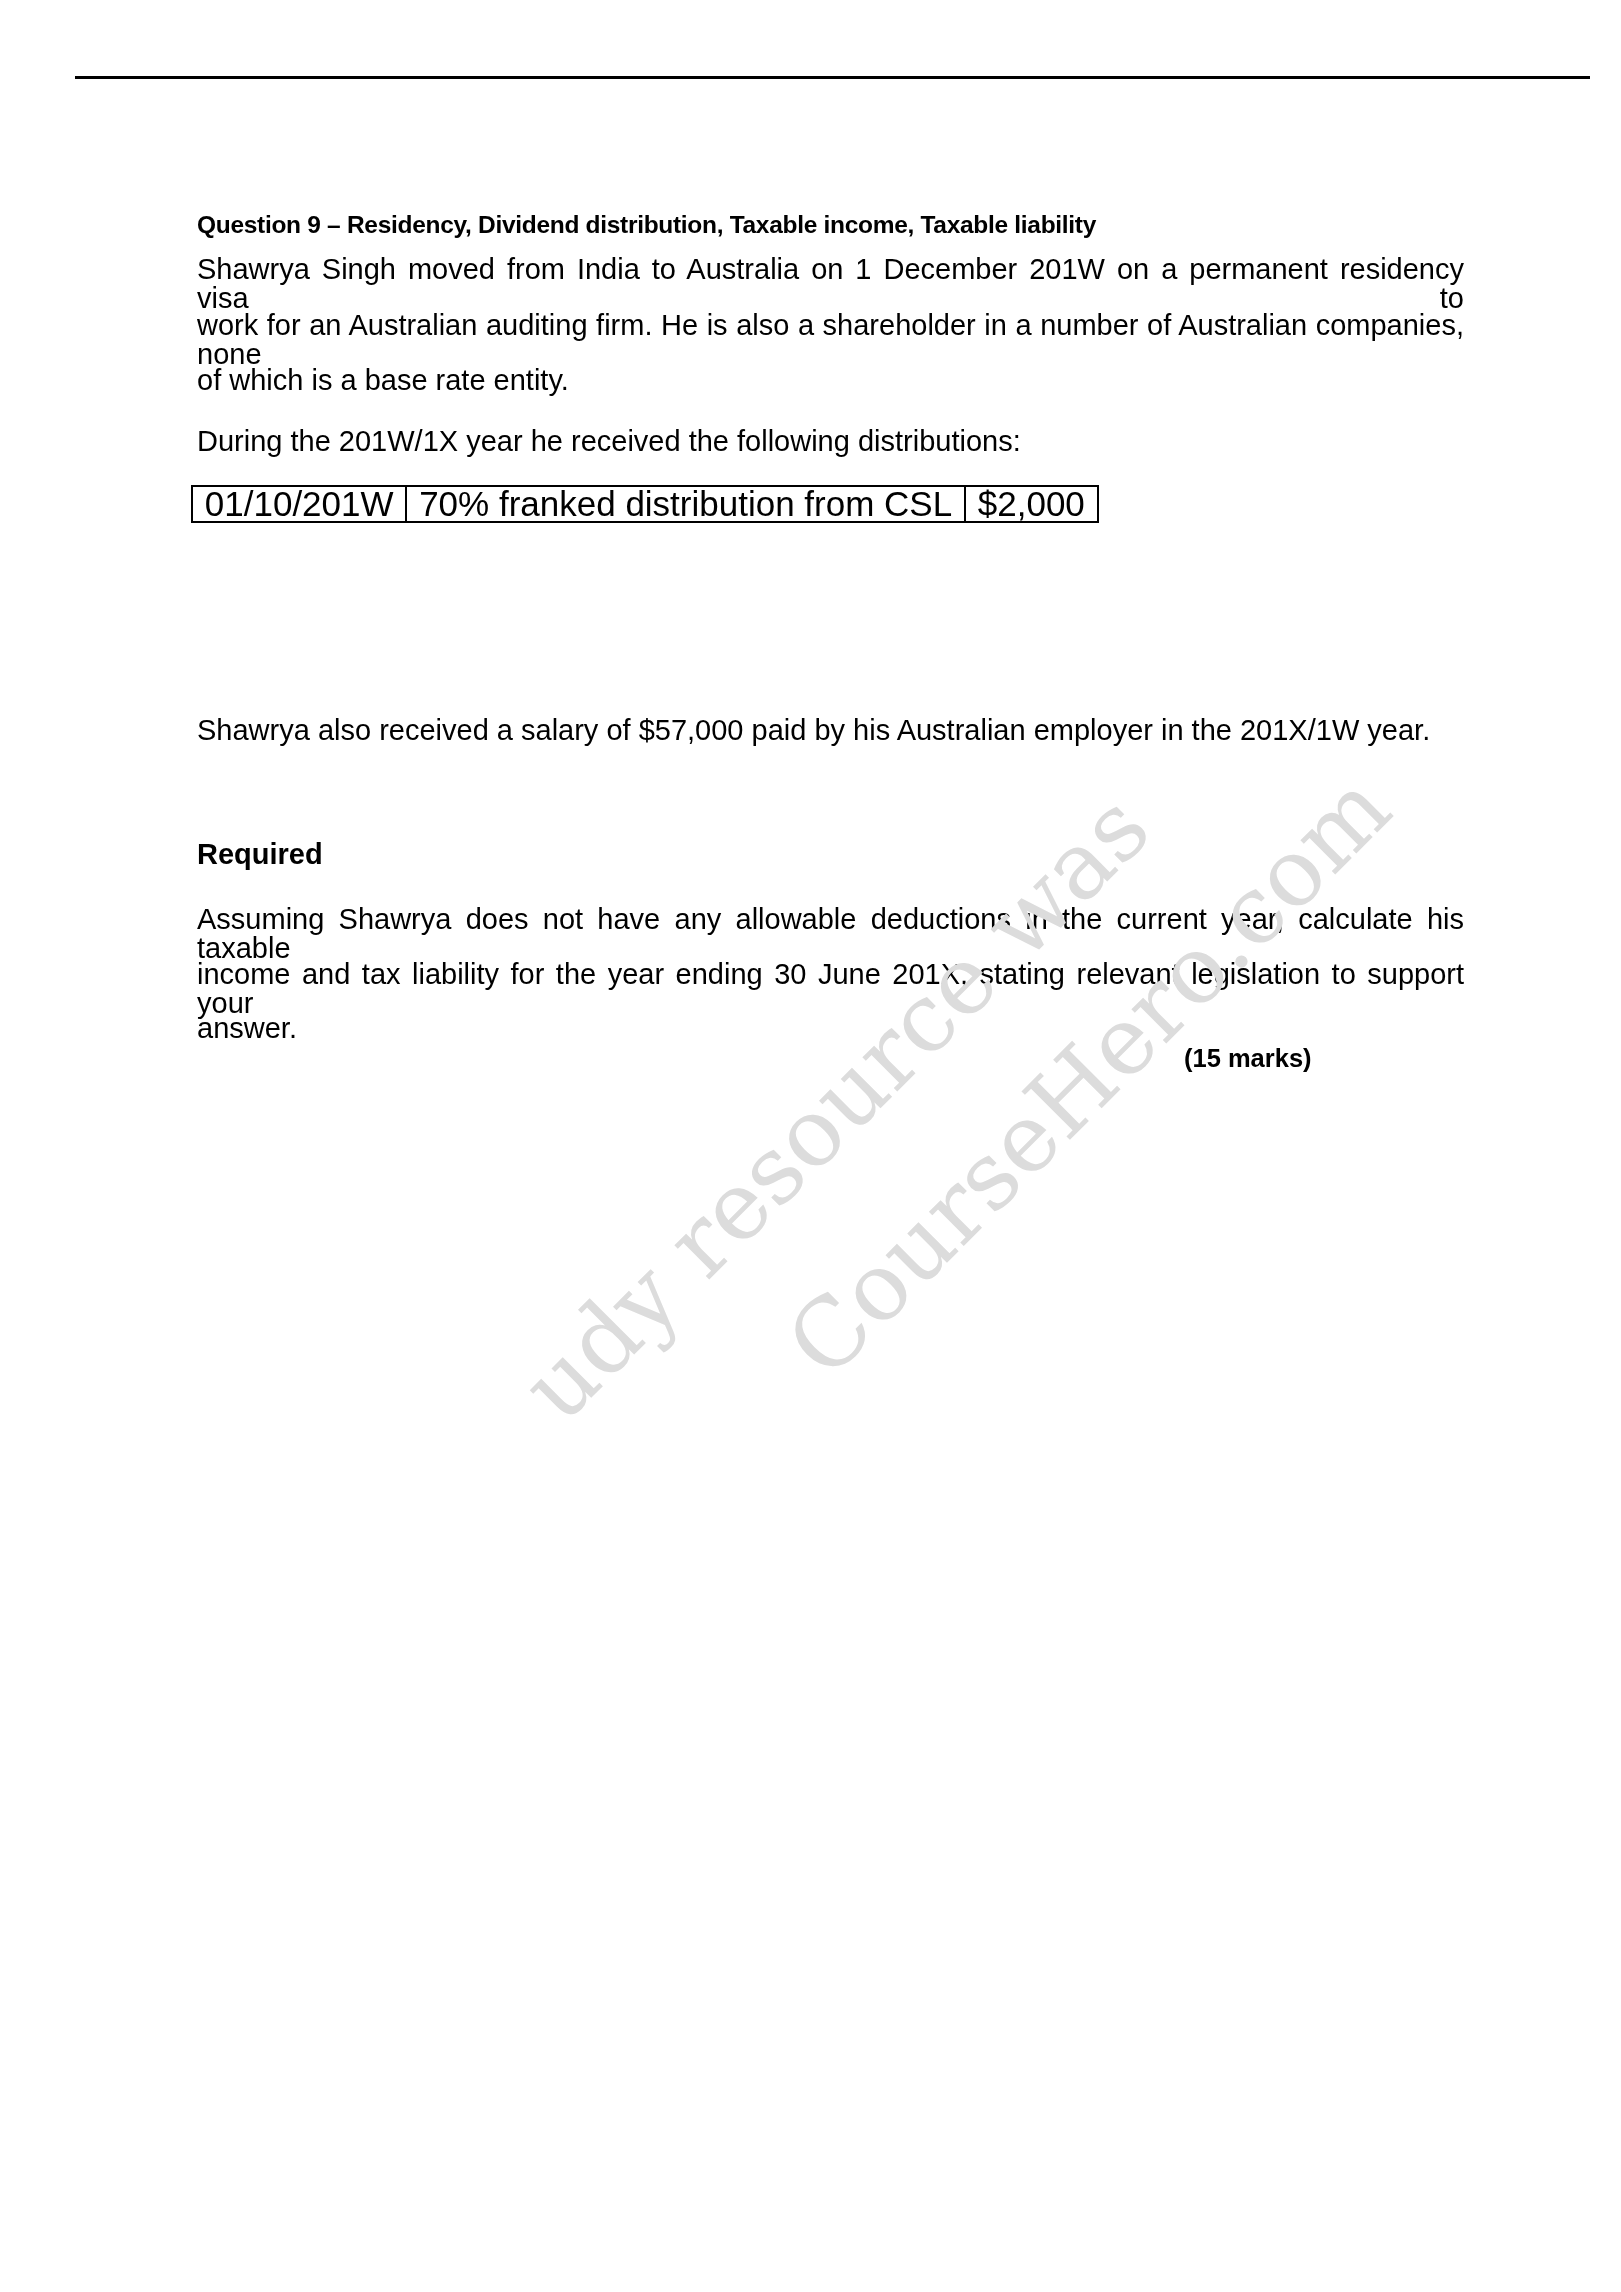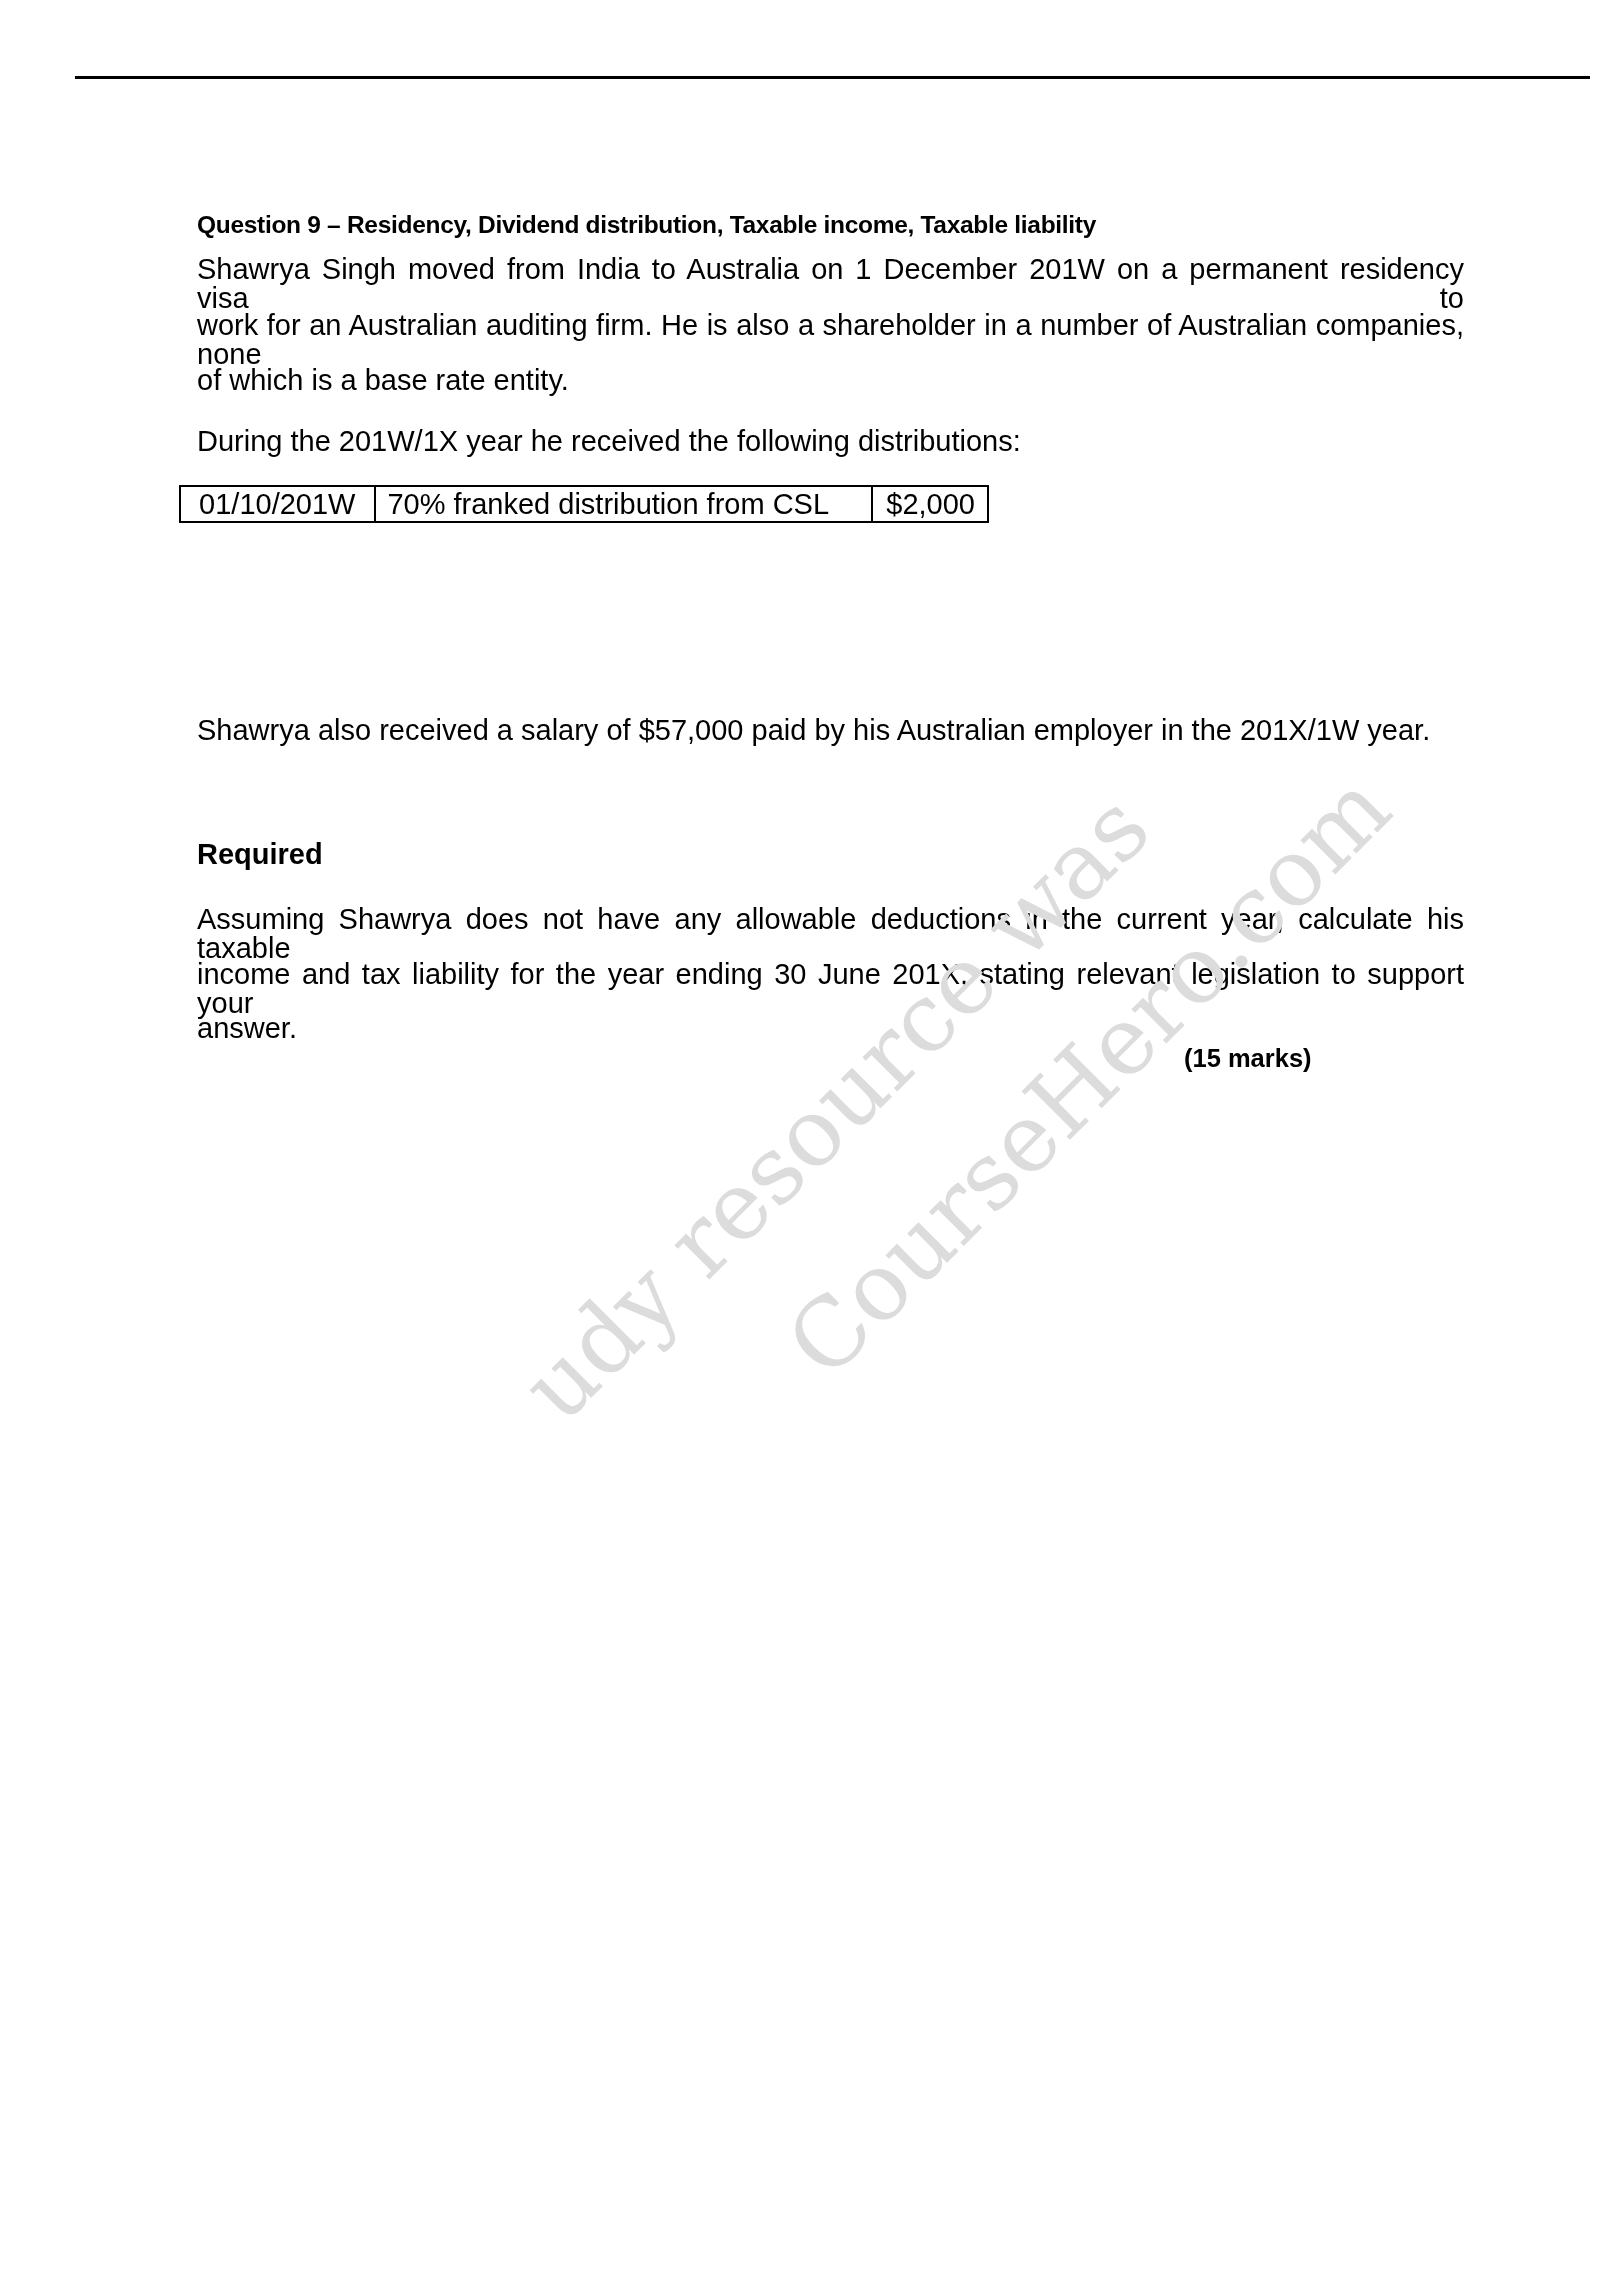--- a/index.html
+++ b/index.html
@@ -5,22 +5,22 @@
   html, body { margin: 0; padding: 0; background: #ffffff; }
   body { width: 1621px; height: 2293px; position: relative; overflow: hidden;
          font-family: "Liberation Sans", "DejaVu Sans", sans-serif; color: #000; }
   .top-rule { position: absolute; left: 75px; top: 76px; width: 1515px; height: 2.9px; background: #000; }
   .txt { position: absolute; left: 197px; font-size: 29px; line-height: 29px; white-space: nowrap; }
   .bold { font-weight: bold; }
   .just { width: 1267px; white-space: normal; text-align: justify; text-align-last: justify; }
   .heading { top: 210px; font-size: 24.5px; letter-spacing: -0.3px; }
   .l1 { top: 255px; } .l2 { top: 311px; } .l3 { top: 366px; }
   .during { top: 427px; }
-  table.dist { position: absolute; left: 179px; top: 485px; border-collapse: collapse;
-               font-size: 29px; }
+  table.dist { position: absolute; left: 191px; top: 485px; border-collapse: collapse;
+               font-size: 35px; }
   table.dist td { border: 2px solid #000; height: 34px; padding: 0 11.8px; line-height: 34px; white-space: nowrap; }
   td.c1 { width: 169px; text-align: center; }
   td.c2 { width: 472px; }
   td.c3 { width: 90px; text-align: right; }
   .salary { top: 716px; }
   .required { top: 840px; }
   .p1 { top: 905px; } .p2 { top: 960px; } .p3 { top: 1014px; }
   .marks { position: absolute; left: 1184px; top: 1014px; font-size: 25.5px; line-height: 29px; font-weight: bold; margin-top: 30px; }
   .wm { position: absolute; font-family: "DejaVu Serif", "Liberation Serif", serif; font-size: 94px;
         color: #dcdcdc; white-space: nowrap; transform-origin: left bottom; transform: rotate(-45deg);

